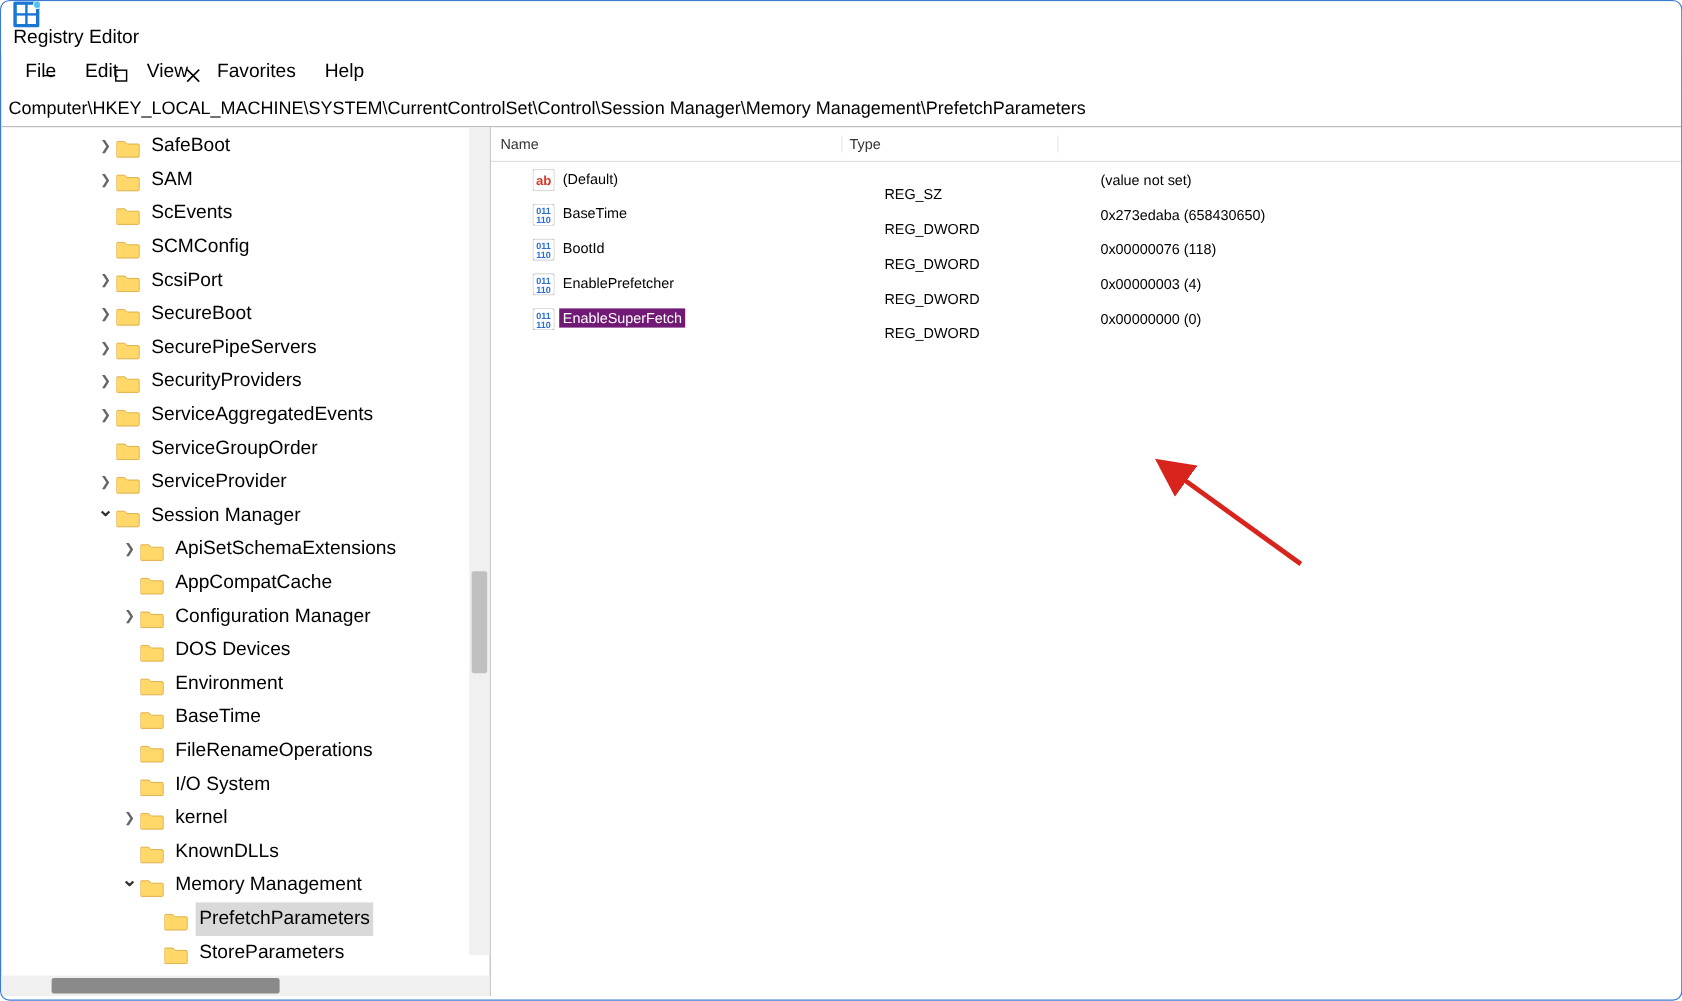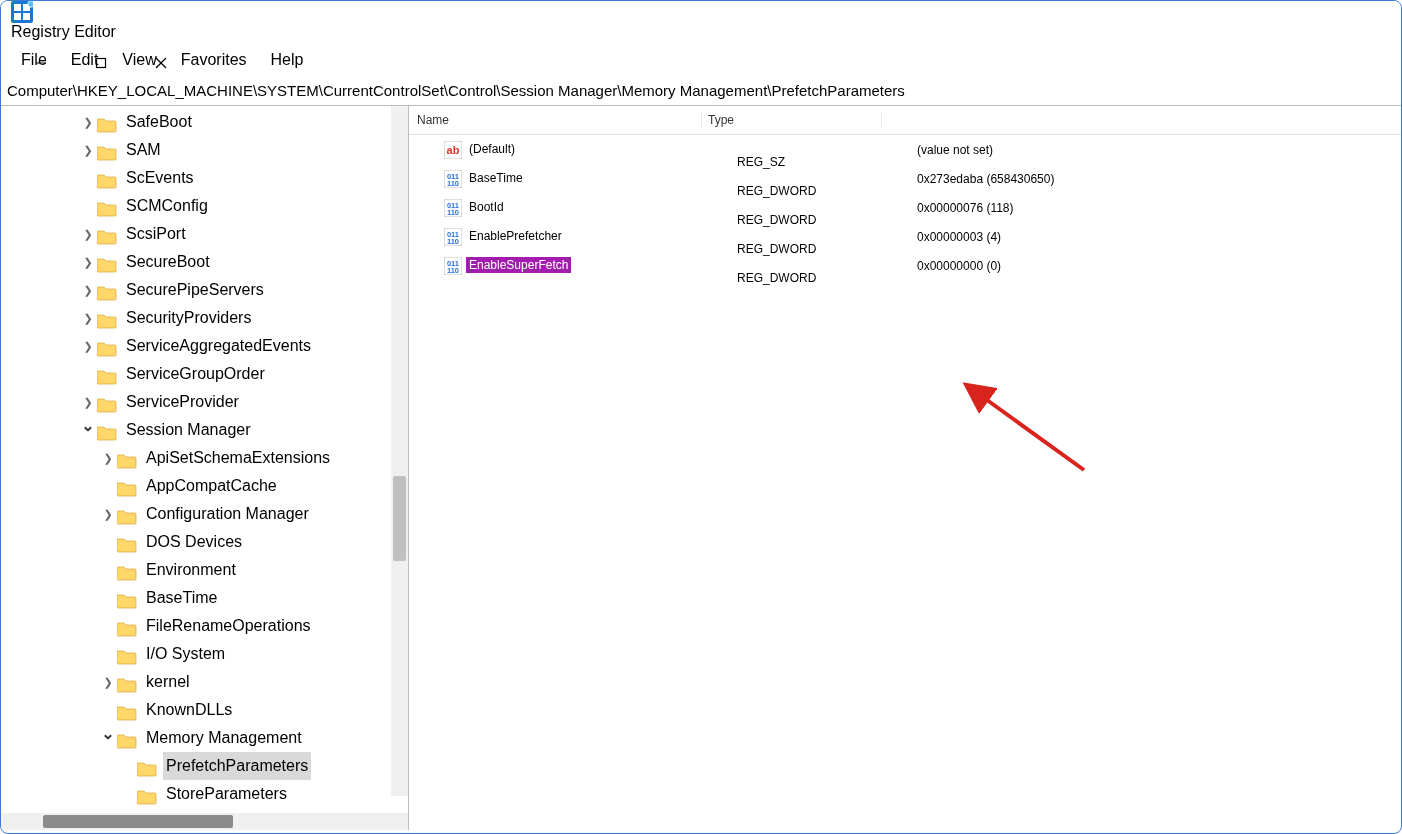--- a/index.html
+++ b/index.html
@@ -166,21 +166,21 @@
   }
   .list-row .cell-type { width: 180px; padding-left: 6px; margin-top: 24px; }
   .list-row .cell-data { flex: 1; padding-left: 6px; }
   .list-row .val-icon {
     width: 18px; height: 18px;
     margin-right: 4px;
     flex-shrink: 0;
   }
   .list-row .val-label { padding: 1px 3px; }
   .list-row.selected .val-label {
-    background: #a21caf;
+    background: #701a75;
     color: #fff;
   }
   
   .arrow-annot {
     position: absolute;
     left: 545px; top: 269px;
     pointer-events: none;
   }
 </style>
 </head>

